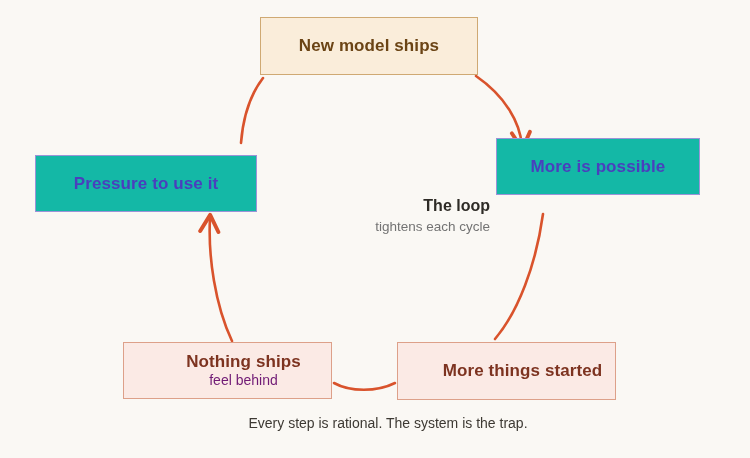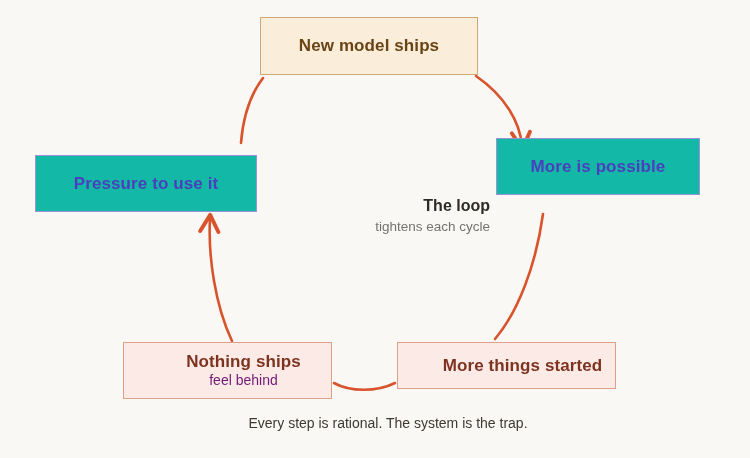--- a/index.html
+++ b/index.html
@@ -69,21 +69,21 @@
     background: #fbeae5;
     border-color: #dda089;
     padding-left: 32px;
   }
   .node-rose .title { color: #7d3320; }
   .node-rose .sub   { color: #701a75; }
 
   #node-new-model  { left: 260px; top: 17px;  width: 218px; height: 58px; }
   #node-more-poss  { left: 496px; top: 138px; width: 204px; height: 57px; }
   #node-pressure   { left: 35px;  top: 155px; width: 222px; height: 57px; }
-  #node-more-start { left: 397px; top: 342px; width: 219px; height: 47px; align-items: center; }
+  #node-more-start { left: 397px; top: 342px; width: 219px; height: 58px; align-items: center; }
   #node-nothing    { left: 123px; top: 342px; width: 209px; height: 57px; }
 
   #center-label {
     position: absolute;
     left: 250px;
     top: 196px;
     width: 240px;
     text-align: right;
   }
   #center-label .c-title {

